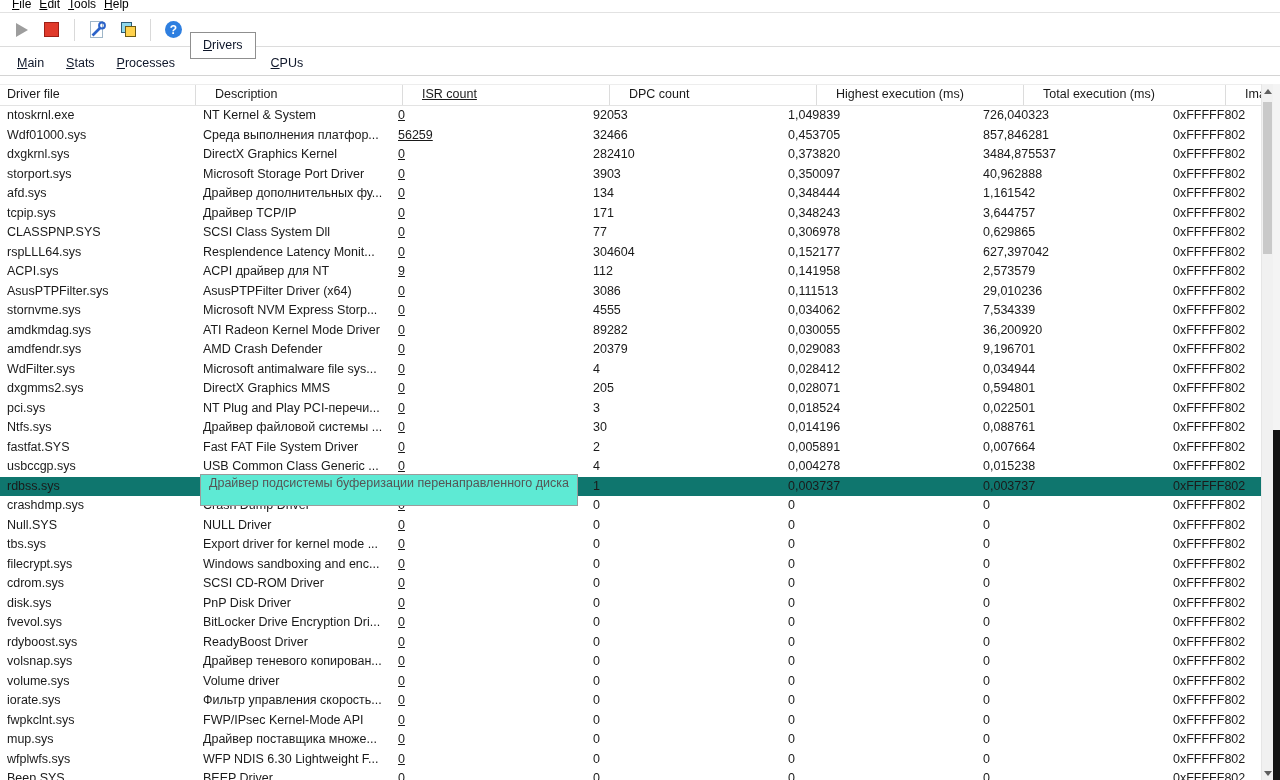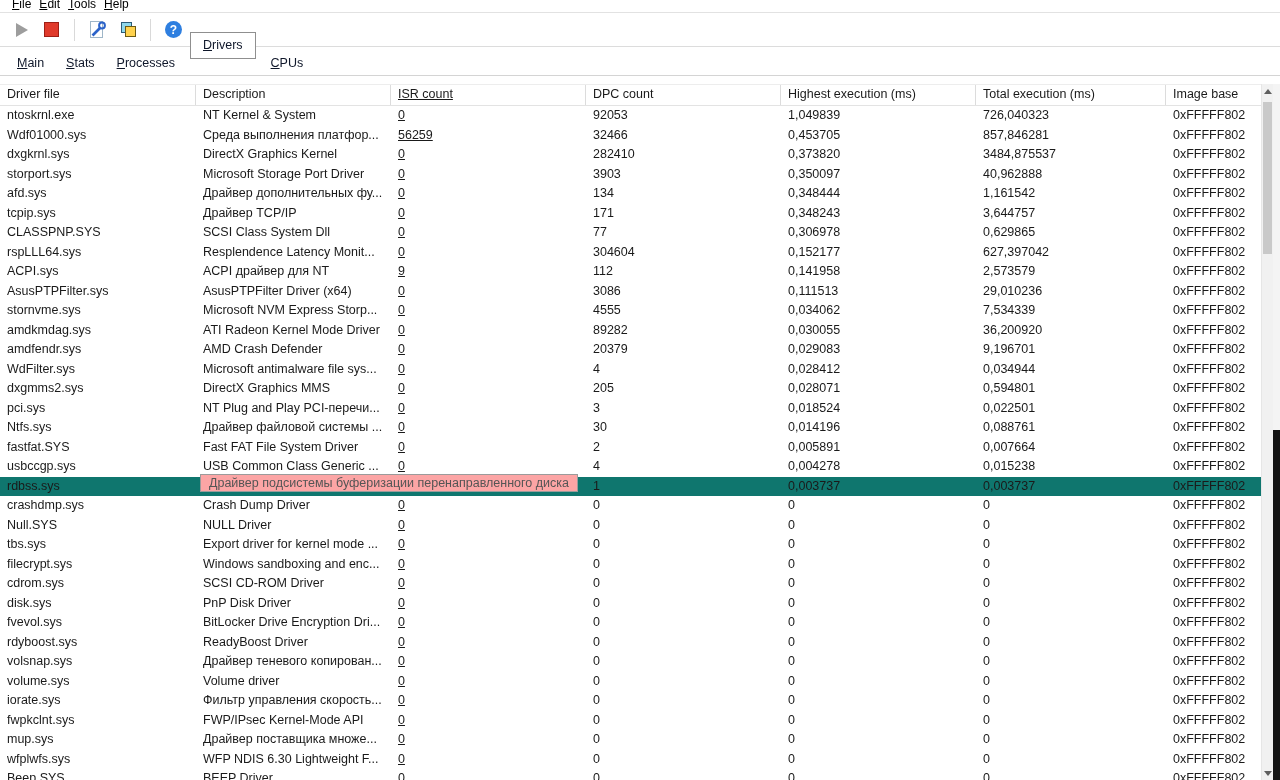--- a/index.html
+++ b/index.html
@@ -17,30 +17,30 @@
   .tb-sep{width:1px;height:22px;background:#d9d9d9;margin:0 6px;}
   .play-tri{width:0;height:0;border-left:12px solid #9d9d9d;border-top:7px solid transparent;border-bottom:7px solid transparent;}
   .stop-sq{width:13px;height:13px;background:#e03a2b;border:1px solid #9e1f15;}
   .help-circle{width:17px;height:17px;border-radius:50%;background:#2e7fe0;color:#fff;font-weight:bold;font-size:12px;display:flex;align-items:center;justify-content:center;}
   
   .tabbar{height:28px;display:flex;align-items:flex-end;padding-left:6px;border-bottom:1px solid #d4d4d4;}
   .tab{padding:4px 11px 5px;color:#0f172a;cursor:default;white-space:nowrap;}
   .tab.active{border:1px solid #8f8f8f;background:#fff;padding:5px 12px 6px;margin:16px 4px;}
   
   .table-wrap{position:absolute;top:84px;left:0;right:18px;bottom:0;overflow:hidden;}
-  .thead{display:flex;height:20px;line-height:19px;border-top:1px solid #ededed;border-bottom:1px solid #e3e3e3;background:#fff;}
+  .thead{display:flex;height:20px;line-height:19px;border-top:1px solid #ededed;border-bottom:1px solid #e3e3e3;background:#fff;gap:12px;}
   .thead .cell{border-right:1px solid #dcdcdc;}
   .cell{box-sizing:border-box;padding-left:7px;white-space:nowrap;overflow:hidden;}
   .c0{width:196px;} .c1{width:195px;} .c2{width:195px;text-decoration:underline;} .c3{width:195px;} .c4{width:195px;} .c5{width:190px;} .c6{flex:1;}
   .row{display:flex;height:19.5px;line-height:19.5px;}
   .row.selected{background:#0f766e;}
   
   .tooltip{
     position:absolute;left:200px;top:390px;height:15px;line-height:15px;
-    background:#fca5a5;border:1px solid #9b9b9b;padding:1px 8px 0;
+    background:#5eead4;border:1px solid #9b9b9b;padding:1px 8px 14px;
     color:#555;white-space:nowrap;z-index:5;font-size:12.5px;
   }
   
   .vtrack{position:absolute;top:84px;bottom:0;right:7px;width:11px;background:#f1f1f1;border-left:1px solid #e6e6e6;}
   .vthumb{position:absolute;left:1px;right:1px;top:18px;height:152px;background:#c9c9c9;}
   .varrow{position:absolute;left:0;right:0;height:14px;display:flex;align-items:center;justify-content:center;}
   .varrow.up{top:0;} .varrow.down{bottom:0;}
   .tri-up{width:0;height:0;border-left:4px solid transparent;border-right:4px solid transparent;border-bottom:5px solid #5f5f5f;}
   .tri-down{width:0;height:0;border-left:4px solid transparent;border-right:4px solid transparent;border-top:5px solid #5f5f5f;}
   .rim-light{position:absolute;top:84px;right:0;width:7px;height:346px;background:#f4f4f4;}

